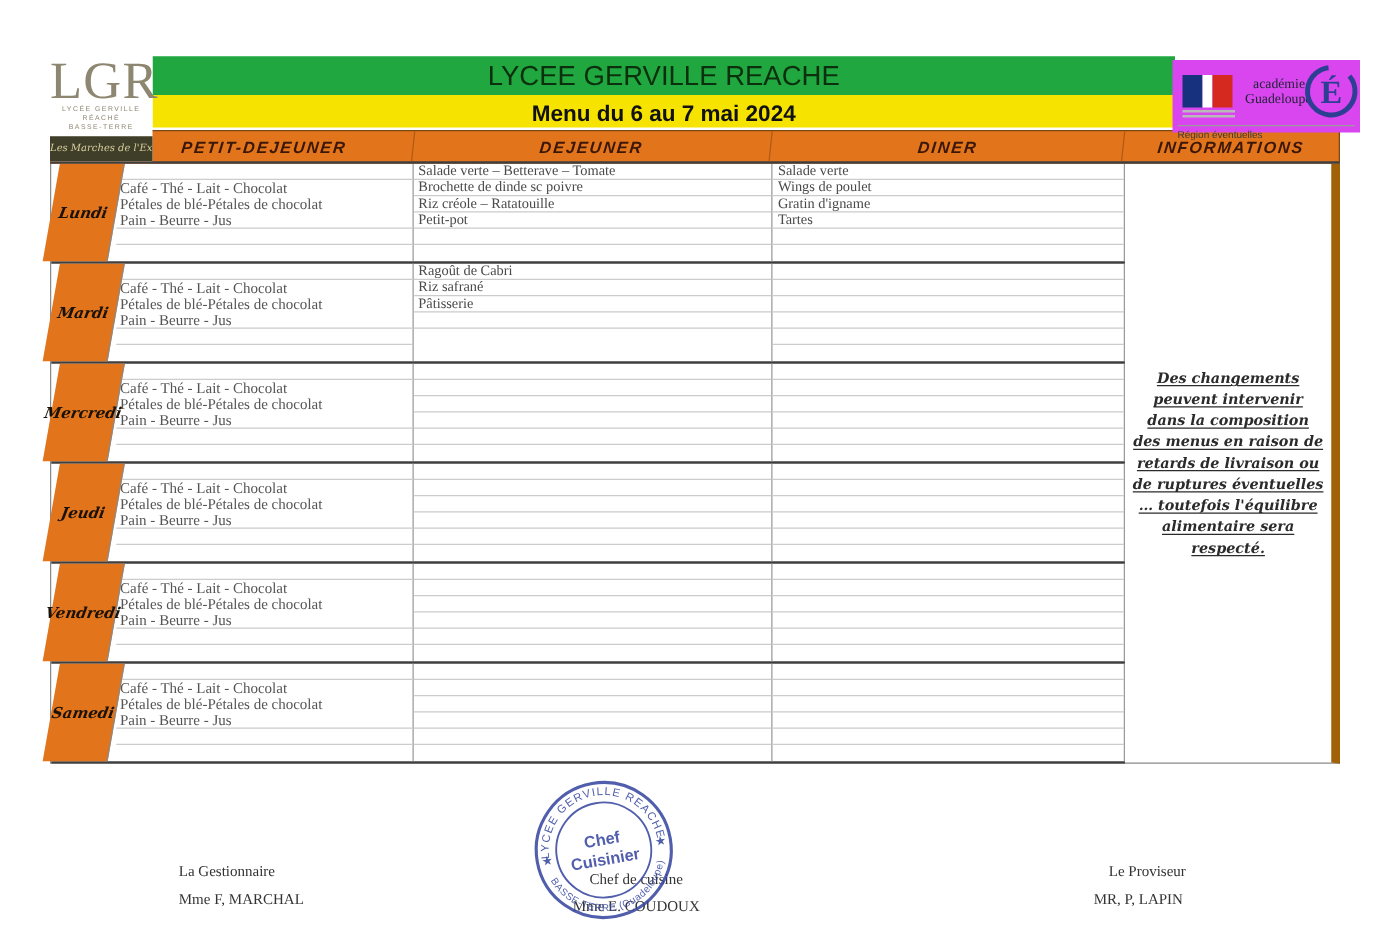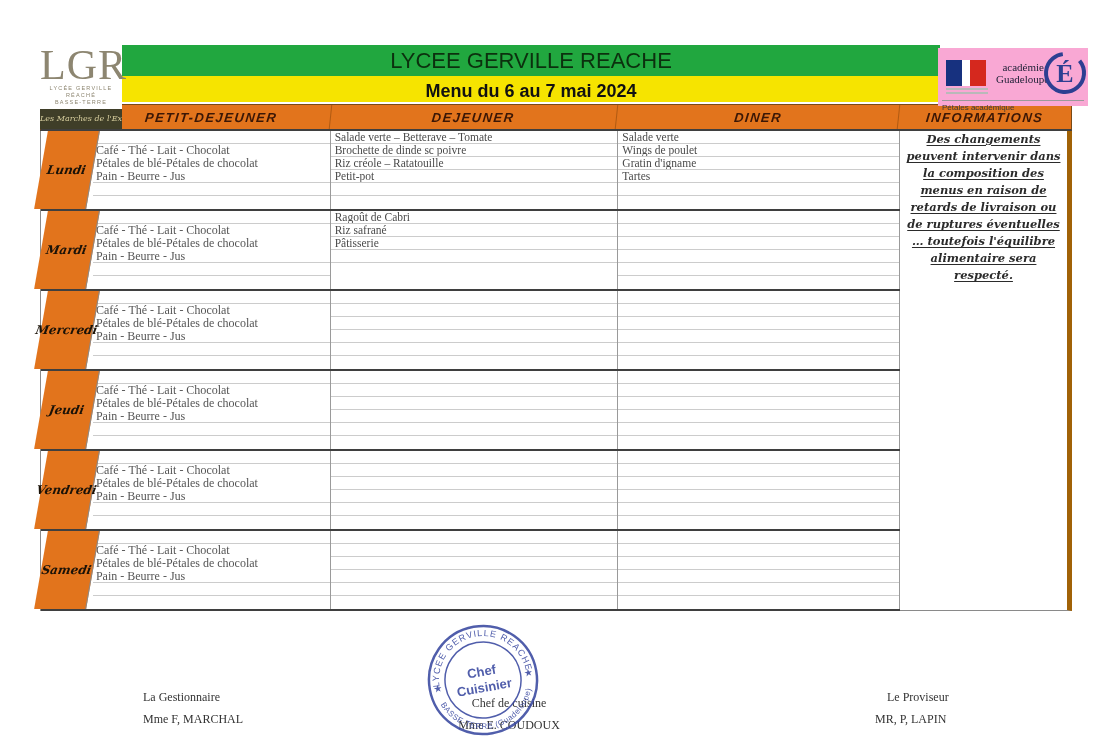--- a/index.html
+++ b/index.html
@@ -19,21 +19,21 @@
 
   
   #band-green { left:122px; top:45px; width:818px; height:31px; background:#21a73f;
                 display:flex; align-items:center; justify-content:center; }
   #band-green div { font-family:"Liberation Sans",sans-serif; font-size:22px; color:#0c300e; }
   #band-yellow { left:122px; top:76px; width:818px; height:26px; background:#f6e400;
                  display:flex; align-items:flex-end; justify-content:center; }
   #band-yellow div { font-family:"Liberation Sans",sans-serif; font-size:18px; font-weight:bold; color:#111; }
 
   
-  #academy { left:938px; top:48px; width:150px; height:58px; background:#f9a8d4; z-index:6; }
+  #academy { left:938px; top:48px; width:150px; height:58px; background:#d946ef; z-index:6; }
   #flag { left:8px; top:12px; width:40px; height:26px; display:flex; }
   #flag .b { width:40%; background:#17317f; } #flag .w { width:20%; background:#fff; }
   #flag .r { width:40%; background:#d5281e; }
   .flag-bars { left:8px; top:40px; width:42px; }
   .flag-bars div { height:2px; background:#b9b9b9; margin-bottom:2px; }
   #acad-text { left:58px; top:13px; font-family:"Liberation Serif",serif;
                font-size:11px; line-height:12px; color:#23233a; text-align:right; width:48px; }
   #e-emblem { left:104px; top:2px; width:46px; height:46px; }
   #acad-divider { left:4px; top:52px; width:142px; height:1px; background:#9a9a9a; }
   #acad-region { left:4px; top:55px; font-family:"Liberation Sans",sans-serif; font-size:8px; color:#3a3a3a; }
@@ -57,22 +57,22 @@
   .col { display:flex; flex-direction:column; border-right:1px solid #9a9a9a; }
   .col-a { width:238px; } .col-b { width:288px; } .col-c { width:282px; }
   .sub { height:13px; border-bottom:1px solid #cccccc; font-size:11.5px; line-height:13px;
          color:#4a4a4a; padding-left:4px; white-space:nowrap; overflow:hidden; }
   .sub:last-child { border-bottom:none; flex:1; }
   .bf-merged { height:39px; border-bottom:1px solid #cccccc; padding-left:3px;
                font-size:12px; line-height:13px; color:#555; white-space:nowrap; overflow:hidden; }
   .misspell { text-decoration:underline wavy #d23b2e 1px; text-underline-offset:2px; }
 
   #info-col { left:900px; top:131px; width:172px; height:480px;
-              border-right:5px solid #a16207; border-bottom:1px solid #8a8a8a;
-              display:flex; justify-content:center; }
+              border-right:7px solid #a16207; border-bottom:1px solid #8a8a8a;
+              display:flex; align-items:center; justify-content:center; }
   #info-text { font-family:"DejaVu Serif",serif; font-weight:bold; font-style:italic;
                font-size:11.5px; line-height:17px; color:#2b2b2b; text-align:center;
                text-decoration:underline; text-underline-offset:2px; padding:0 6px; }
 
   
   .sig { font-size:12px; color:#333; line-height:22px;margin-left:39px; }
   #sig-left  { left:104px; top:686px; }
   #sig-right { left:836px; top:686px; text-align:left; }
   #sig-right .role { padding-left:12px; }
   #sig-center { left:380px; top:692px; width:180px; text-align:center; z-index:1; }
@@ -115,21 +115,21 @@
   </div>
   <div class="abs" id="acad-text">
     <div>académie</div>
     <div>Guadeloupe</div>
   </div>
   <svg class="abs" id="e-emblem" viewBox="0 0 46 46">
     <circle cx="23" cy="23" r="19" fill="none" stroke="#2d3f92" stroke-width="4" stroke-dasharray="100 20" transform="rotate(-40 23 23)"></circle>
     <text x="23" y="32" text-anchor="middle" font-family="Liberation Serif,serif" font-size="26" font-weight="bold" fill="#2d3f92">É</text>
   </svg>
   <div class="abs" id="acad-divider"></div>
-  <div class="abs" id="acad-region">Pétales académique</div>
+  <div class="abs" id="acad-region">Région éventuelles</div>
 </div>
 
 <div class="abs" id="thead">
   <div class="th w-day"></div>
   <div class="th w-a">PETIT-DEJEUNER</div>
   <div class="th w-b">DEJEUNER</div>
   <div class="th w-c">DINER</div>
   <div class="th w-d">INFORMATIONS</div>
 </div>
 

